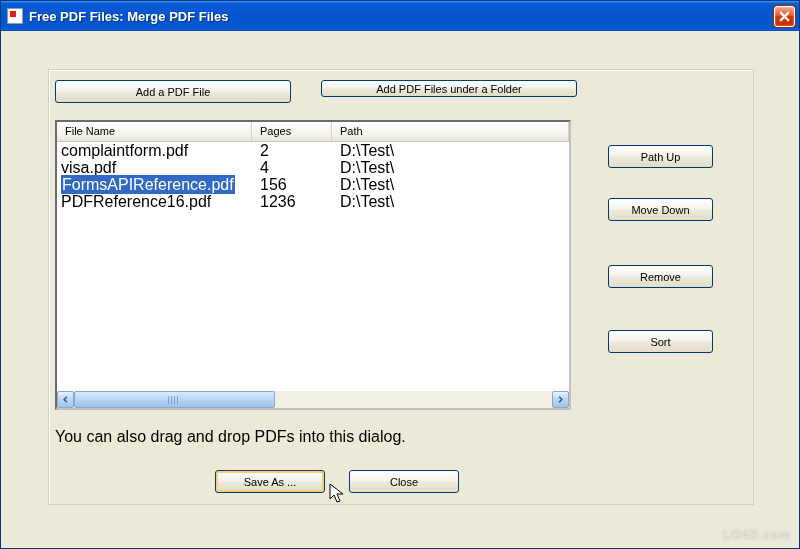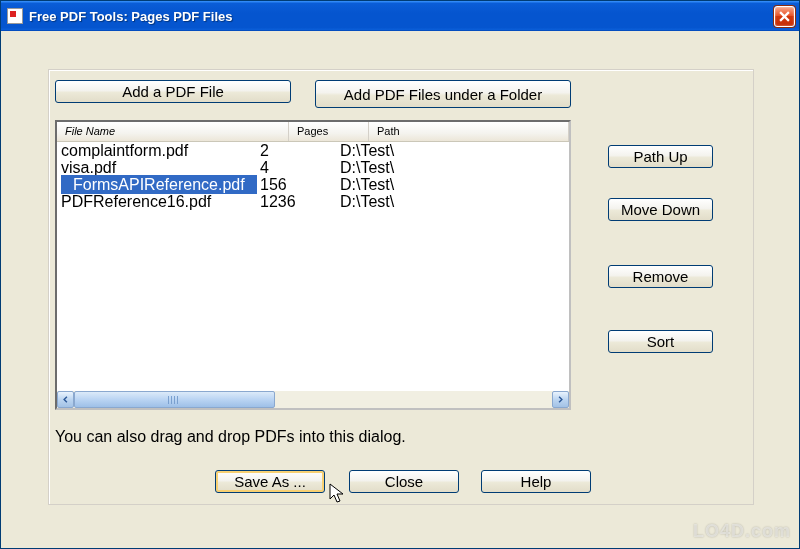--- a/index.html
+++ b/index.html
@@ -69,73 +69,73 @@
     width: 706px; height: 436px;
     border: 1px solid #d4d0c8;
     box-shadow: inset 1px 1px 0 #fff;
     background: #ece9d8;
   }
   .xp-btn {
     background: linear-gradient(to bottom, #ffffff 0%, #f4f3ee 45%, #ece9d8 55%, #e2ddc9 100%);
     border: 1px solid #003c74;
     border-radius: 3px;
     font-family: Tahoma, Arial, sans-serif;
-    font-size: 15px;
+    font-size: 11px;
     text-align: center;
     cursor: default;
     color:#000;
     padding: 0;
   }
   .xp-btn.focused {
     box-shadow: inset 0 0 0 2px #f7d073;
   }
   .btn-add-file { position:absolute; left: 6px; top: 10px; width: 236px; height: 23px; }
-  .btn-add-folder { position:absolute; left: 266px; top: 10px; width: 256px; height: 28px; }
+  .btn-add-folder { position:absolute; left: 272px; top: 10px; width: 256px; height: 17px; }
 
   .listwrap {
     position:absolute;
     left: 6px; top: 50px;
     width: 516px; height: 290px;
     border: 2px inset #c0c0c0;
     background:#fff;
   }
   .listheader {
     display:flex;
     height: 20px;
     background: linear-gradient(to bottom, #ffffff 0%, #f4f3ee 60%, #ece6d8 100%);
     border-bottom: 1px solid #cbc7b8;
     font-size: 11px;
   }
   .listheader .col {
     border-right: 1px solid #d4d0c8;
     padding: 3px 8px 0 8px;
     color:#000;
   }
-  .col-name { width: 232px; font-style: italic; }
+  .col-name { width: 195px; }
   .col-pages { width: 80px; }
   .col-path { flex: 1; }
   .listbody {
     position:absolute;
     left:0; top:20px; right:0; bottom:17px;
     overflow:hidden;
     font-size: 16px;
   }
   .row {
     display:flex;
     height: 17px;
     line-height: 17px;
     padding-left: 4px;
   }
   .row .c1 { width: 199px; }
   .row .c2 { width: 80px; }
   .row .c3 { flex:1; }
   .row.selected .c1 span {
     background: #316ac5;
     color:#fff;
-    padding: 1px 12px;
+    padding: 1px 1px;
   }
   .hscroll {
     position:absolute;
     left:0; right:0; bottom:0; height:17px;
     background: #f1efe2;
     display:flex;
   }
   .sbarrow {
     width:17px; height:17px;
     background: linear-gradient(to bottom, #e9f3fd 0%, #bcd5f1 50%, #a3c2e6 100%);
@@ -180,34 +180,34 @@
   .cursor {
     position:absolute;
     left: 280px; top: 413px;
     width: 18px; height: 22px;
     pointer-events:none;
   }
   .watermark {
     position:absolute;
     right: 8px; bottom: 6px;
     color: rgba(255,255,255,0.5);
-    font-size: 18px;
+    font-size: 12px;
     font-weight: bold;
     letter-spacing: 1px;
     text-shadow: 0 0 2px rgba(0,0,0,0.25);
     pointer-events:none;
   }
 </style>
 </head>
 <body>
 
 <div class="window">
   <div class="titlebar">
     <span class="app-icon"></span>
-    <span class="title">Free PDF Tools: Pages PDF Files</span>
+    <span class="title">Free PDF Files: Merge PDF Files</span>
     <div class="close-btn">
       <svg viewBox="0 0 10 10">
           <path d="M1 1 L9 9 M9 1 L1 9" stroke="#fff" stroke-width="2" fill="none"></path>
         </svg>
     </div>
   </div>
 
   <div class="client">
     <div class="panel">
 
@@ -263,21 +263,20 @@
 
       <button class="xp-btn side-btn btn-moveup">Path Up</button>
       <button class="xp-btn side-btn btn-remove">Remove</button>
       <button class="xp-btn side-btn btn-movedown">Move Down</button>
       <button class="xp-btn side-btn btn-sort">Sort</button>
 
       <div class="hint">You can also drag and drop PDFs into this dialog.</div>
 
       <button class="xp-btn bottom-btn btn-save focused">Save As ...</button>
       <button class="xp-btn bottom-btn btn-close">Close</button>
-      <button class="xp-btn bottom-btn btn-help">Help</button>
 
       <svg class="cursor" viewBox="0 0 18 22">
         <path d="M1 1 L1 16 L5 12 L8 19 L11 18 L8 11 L14 11 Z" fill="#fff" stroke="#000" stroke-width="1"></path>
       </svg>
     </div>
   </div>
 
   <div class="watermark">LO4D.com</div>
 </div>
 

